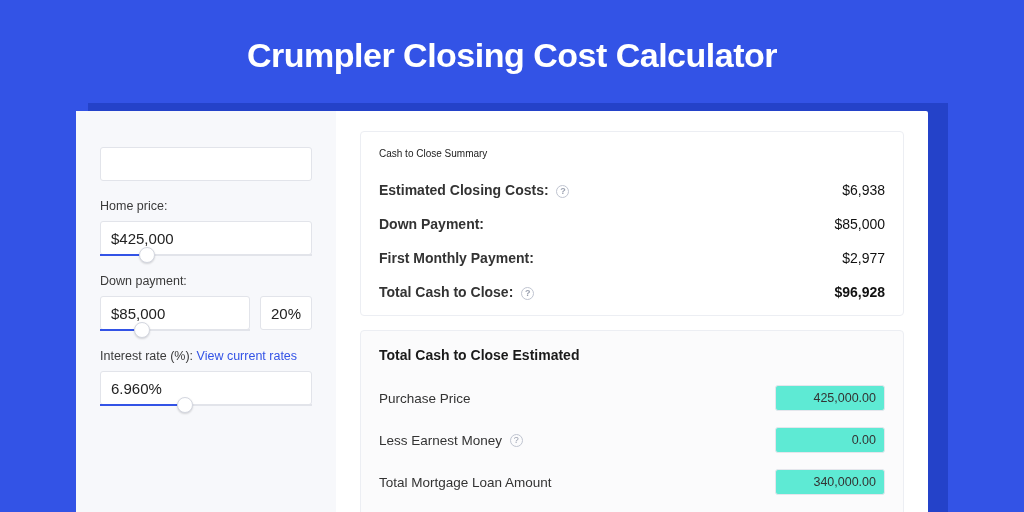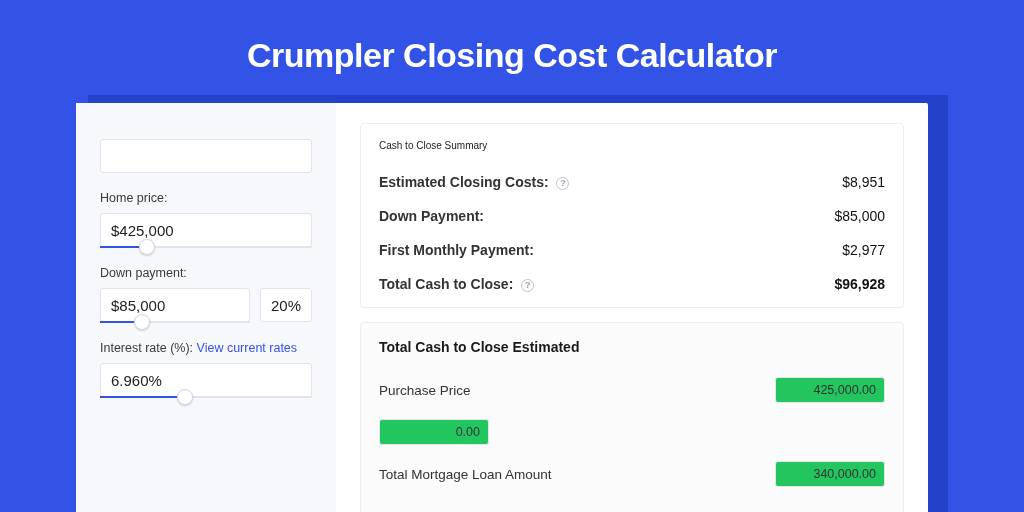--- a/index.html
+++ b/index.html
@@ -8,21 +8,21 @@
     font-family: -apple-system, BlinkMacSystemFont, "Segoe UI", Helvetica, Arial, sans-serif;
     background: #3353e6;
     color: #1a1a1a;
   }
   .page-title {
     text-align: center;
     color: #ffffff;
     font-size: 34px;
     font-weight: 700;
     padding-top: 36px;
-    padding-bottom: 20px;
+    padding-bottom: 28px;
     letter-spacing: -0.5px;
   }
   .card-shadow {
     background: #2442c9;
     width: 860px;
     margin: 0 auto;
     position: relative;
     left: 6px;
     height: 420px;
     padding-top: 8px;
@@ -145,21 +145,21 @@
     justify-content: space-between;
     align-items: center;
     padding: 8px 0;
   }
   .ws-row .ws-label { font-size: 13.5px; color: #333; }
   .ws-input {
     width: 110px;
     height: 26px;
     border: 1px solid #e4e6ec;
     border-radius: 3px;
-    background: #22c55e;
+    background: #5eead4;
     text-align: right;
     padding: 0 8px;
     font-size: 12.5px;
     color: #333;
   }
 </style>
 </head>
 <body>
 
 <h1 class="page-title">Crumpler Closing Cost Calculator</h1>
@@ -220,21 +220,21 @@
     <div class="main">
 
       <div class="summary-box">
         <div class="summary-title">Cash to Close Summary</div>
 
         <div class="summary-row">
           <span class="label">
             <span>Estimated Closing Costs:</span>
             <span class="help-icon">?</span>
           </span>
-          <span class="value">$8,951</span>
+          <span class="value">$6,938</span>
         </div>
 
         <div class="summary-row">
           <span class="label">Down Payment:</span>
           <span class="value">$85,000</span>
         </div>
 
         <div class="summary-row">
           <span class="label">First Monthly Payment:</span>
           <span class="value">$2,977</span>
@@ -251,20 +251,24 @@
 
       <div class="worksheet-box">
         <div class="worksheet-title">Total Cash to Close Estimated</div>
 
         <div class="ws-row">
           <span class="ws-label">Purchase Price</span>
           <input class="ws-input" value="425,000.00" style="">
         </div>
 
         <div class="ws-row">
+          <span class="ws-label">
+            <span>Less Earnest Money</span>
+            <span class="help-icon">?</span>
+          </span>
           <input class="ws-input" value="0.00" style="">
         </div>
 
         <div class="ws-row">
           <span class="ws-label">Total Mortgage Loan Amount</span>
           <input class="ws-input" value="340,000.00" style="">
         </div>
 
         <div class="ws-row">
           

